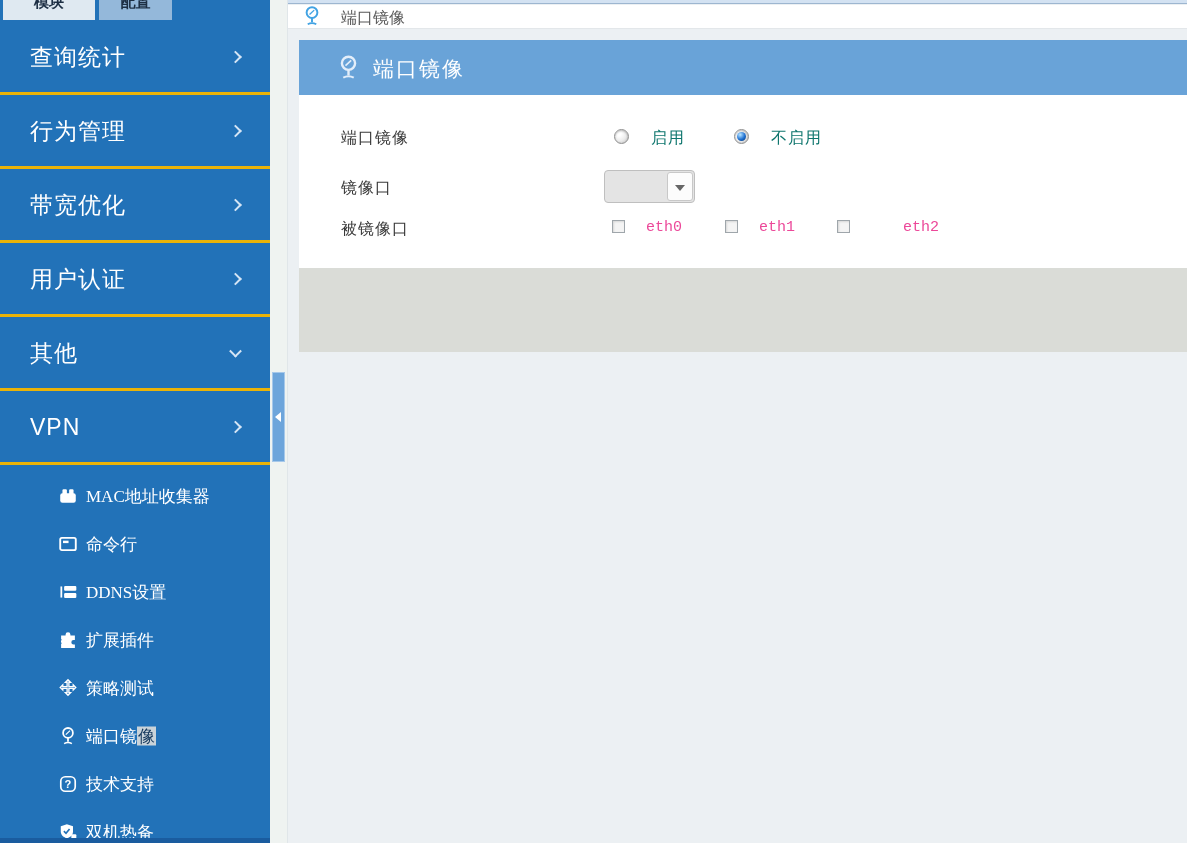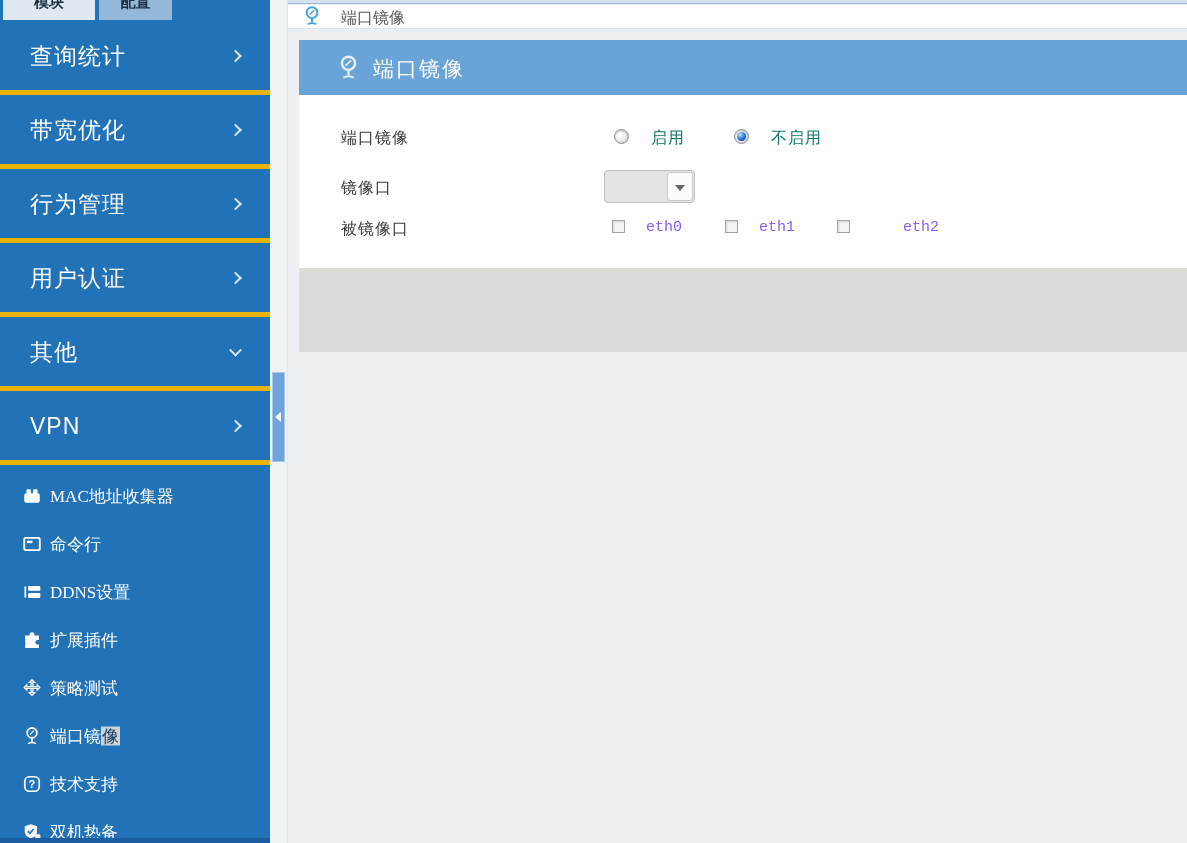--- a/index.html
+++ b/index.html
@@ -21,37 +21,37 @@
     position:absolute; top:-7px; left:0; width:100%;
     text-align:center; font-size:15px; font-weight:bold; color:#1d2f44;
     font-family:"Liberation Sans", sans-serif;
   }
   .tab-module { left:3px; width:92px; background:#dfe9f1; }
   .tab-config { left:99px; width:73px; background:#94b8da; }
 
   .menu { position:absolute; top:21px; left:0; width:270px; }
   .menu-item {
     position:relative; height:74px; width:270px;
-    border-bottom:5px solid #eab308; cursor:pointer;
+    border-bottom:3px solid #eab308; cursor:pointer;
   }
   .menu-item .mlabel {
     position:absolute; left:30px; top:50%; transform:translateY(-50%);
     color:#ffffff; font-size:23px; letter-spacing:1px;
     font-family:"Liberation Sans", sans-serif;
   }
   .chev {
     position:absolute; right:30px; top:50%;
     width:9px; height:9px;
     border-right:2px solid #d5e5f5; border-bottom:2px solid #d5e5f5;
   }
   .chev.right { transform:translateY(-50%) rotate(-45deg); }
   .chev.down  { transform:translateY(-70%) rotate(45deg); }
 
   .submenu { position:absolute; top:472px; left:0; width:270px; }
-  .sub-item { position:relative; height:48px; width:296px; cursor:pointer; }
+  .sub-item { position:relative; height:48px; width:296px; cursor:pointer;margin-left:36px; }
   .sub-item .sicon {
     position:absolute; left:22px; top:50%; transform:translateY(-50%);
     width:20px; height:20px; color:#ffffff;
   }
   .sub-item .slabel {
     position:absolute; left:50px; top:50%; transform:translateY(-50%);
     color:#ffffff; font-size:17px;
     font-family:"Liberation Serif", serif;
     white-space:nowrap;
   }
@@ -141,21 +141,21 @@
     border-top:6px solid #666666;
   }
 
   .checkbox {
     position:absolute; width:13px; height:13px;
     background:#f4f4f4; border:1px solid #9fa6ab;
     box-shadow:inset 1px 1px 2px rgba(0,0,0,0.12);
     cursor:pointer;
   }
   .clabel {
-    position:absolute; font-size:15px; color:#8b5cf6;
+    position:absolute; font-size:15px; color:#ec4899;
     font-family:"Liberation Mono", monospace; white-space:nowrap;
   }
 
   .gray-band { position:absolute; left:11px; top:268px; width:889px; height:84px; background:#dadcd7; }
 </style>
 </head>
 <body>
 
 <div class="sidebar">
   <div class="tabs">
@@ -166,25 +166,25 @@
       <span>配置</span>
     </div>
   </div>
 
   <div class="menu">
     <div class="menu-item">
       <span class="mlabel">查询统计</span>
       <span class="chev right"></span>
     </div>
     <div class="menu-item">
+      <span class="mlabel">行为管理</span>
+      <span class="chev right"></span>
+    </div>
+    <div class="menu-item">
       <span class="mlabel">带宽优化</span>
-      <span class="chev right"></span>
-    </div>
-    <div class="menu-item">
-      <span class="mlabel">行为管理</span>
       <span class="chev right"></span>
     </div>
     <div class="menu-item">
       <span class="mlabel">用户认证</span>
       <span class="chev right"></span>
     </div>
     <div class="menu-item">
       <span class="mlabel">其他</span>
       <span class="chev down"></span>
     </div>

